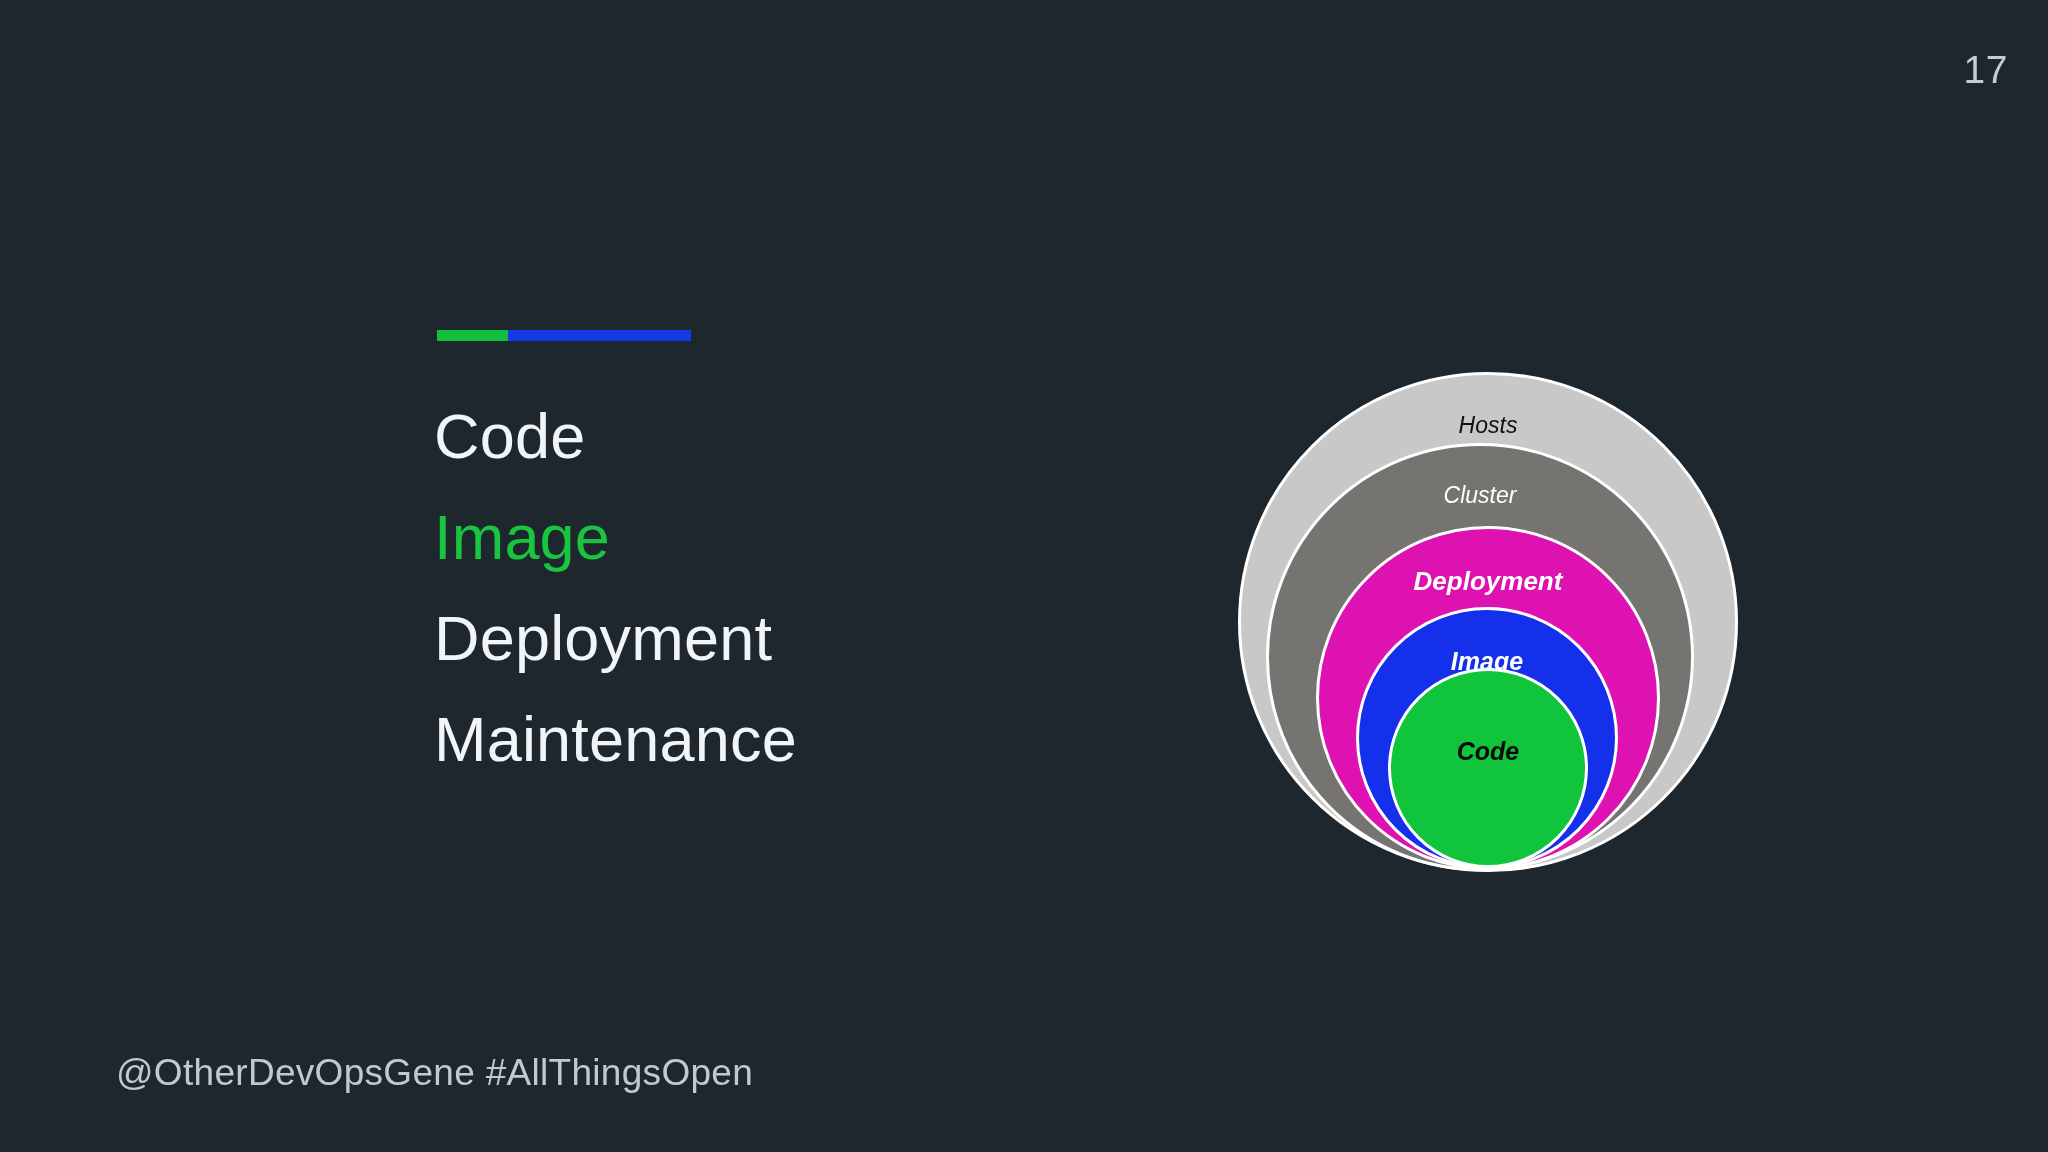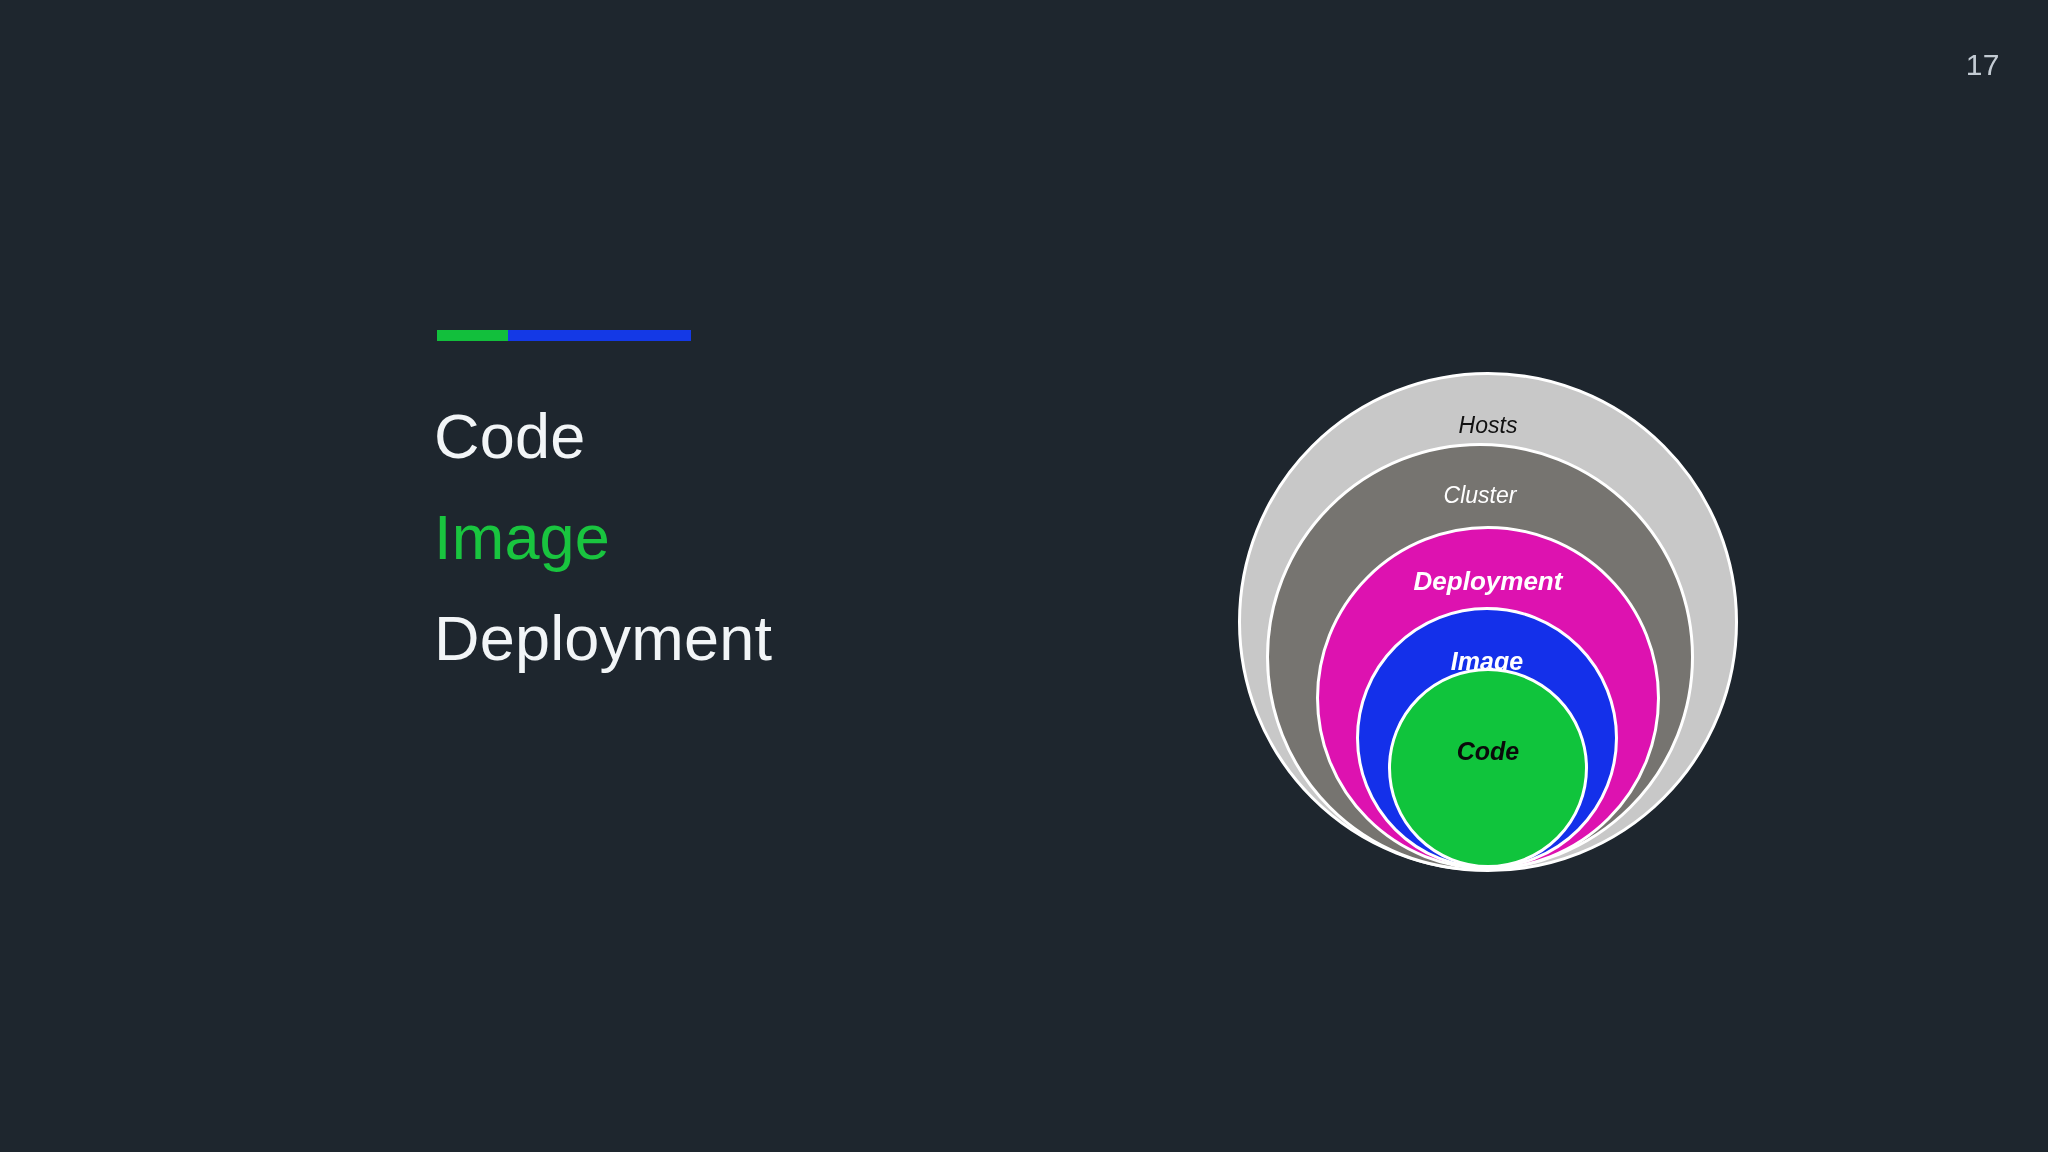--- a/index.html
+++ b/index.html
@@ -11,22 +11,22 @@
   }
   .slide {
     position:relative;
     width:2048px; height:1152px;
     background:#1e262e;
   }
 
   
   .page-number {
     position:absolute;
-    top:48px; right:48px;
-    font-size:30px;
+    top:48px; right:40px;
+    font-size:39px;
     color:#c3cbd3;
     letter-spacing:0.5px;
     font-weight:400;
   }
 
   
   .accent-rule {
     position:absolute;
     left:437px; top:330px;
     width:254px; height:11px;
@@ -130,20 +130,21 @@
 
   <div class="accent-rule">
     <div class="accent-seg-green" style="width:28%"></div>
     <div class="accent-seg-blue" style="width:72%"></div>
   </div>
 
   <div class="agenda">
     <div class="agenda-item">Code</div>
     <div class="agenda-item is-current">Image</div>
     <div class="agenda-item">Deployment</div>
+    <div class="agenda-item">Maintenance</div>
   </div>
 
   <div class="diagram">
 
     <div class="ring ring-hosts">
       <span class="ring-label">Hosts</span>
     </div>
 
     <div class="ring ring-cluster">
       <span class="ring-label">Cluster</span>
@@ -156,14 +157,15 @@
     <div class="ring ring-image">
       <span class="ring-label">Image</span>
     </div>
 
     <div class="ring ring-code">
       <span class="ring-label">Code</span>
     </div>
 
   </div>
 
+  <div class="footer">@OtherDevOpsGene #AllThingsOpen</div>
 
 </div>
 
 </body></html>

